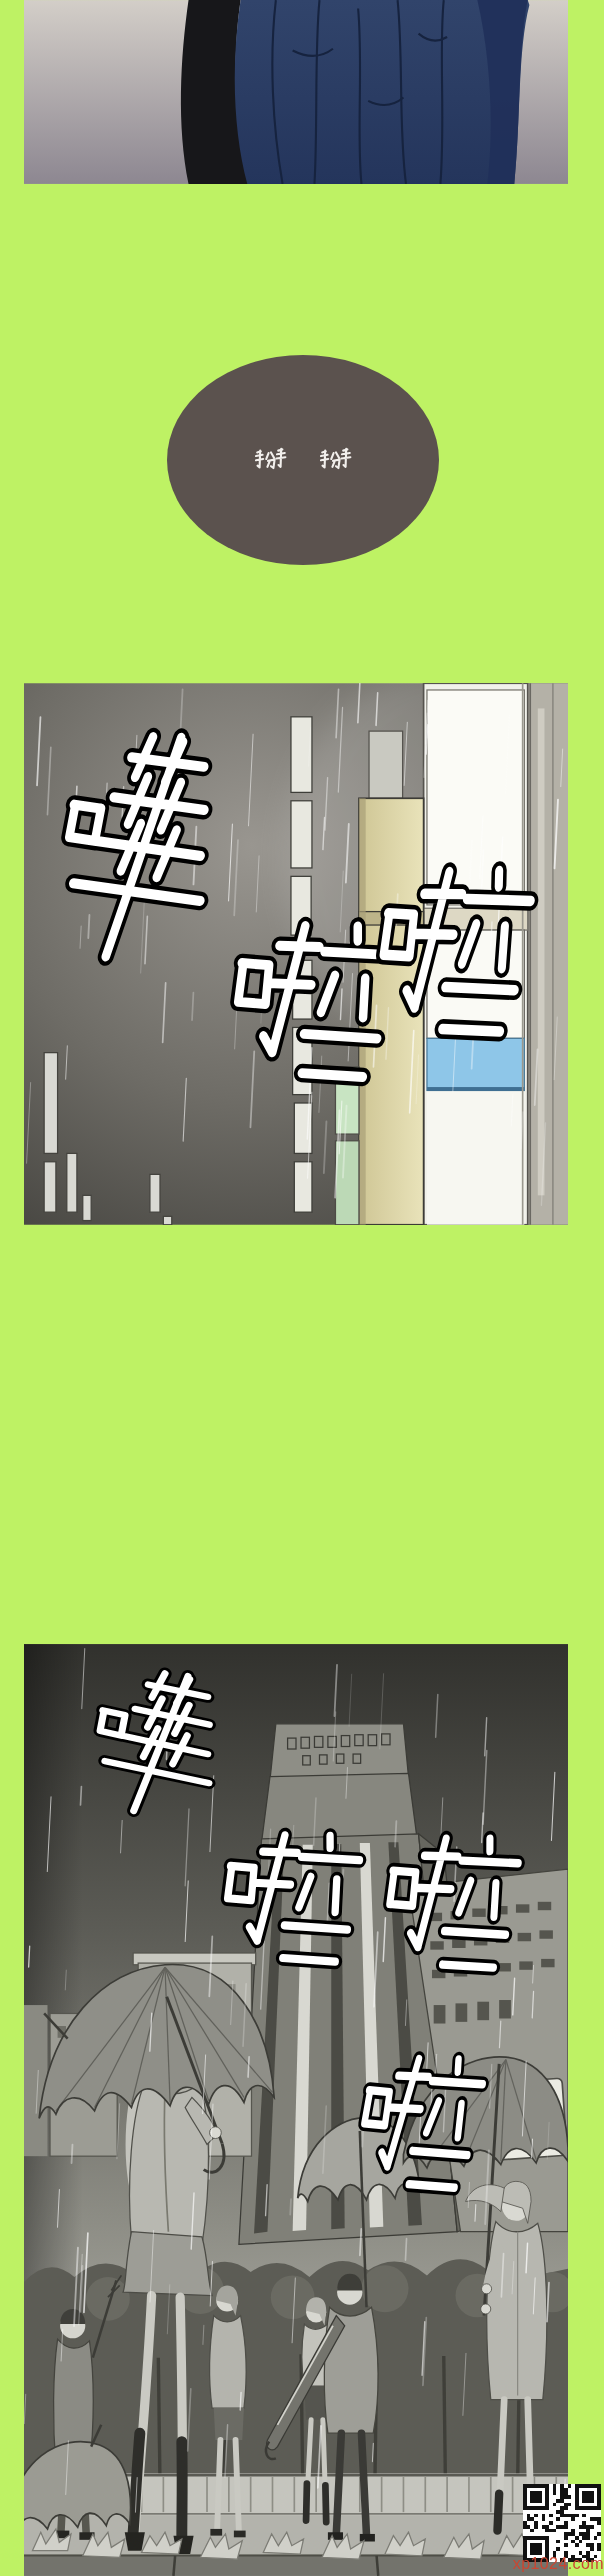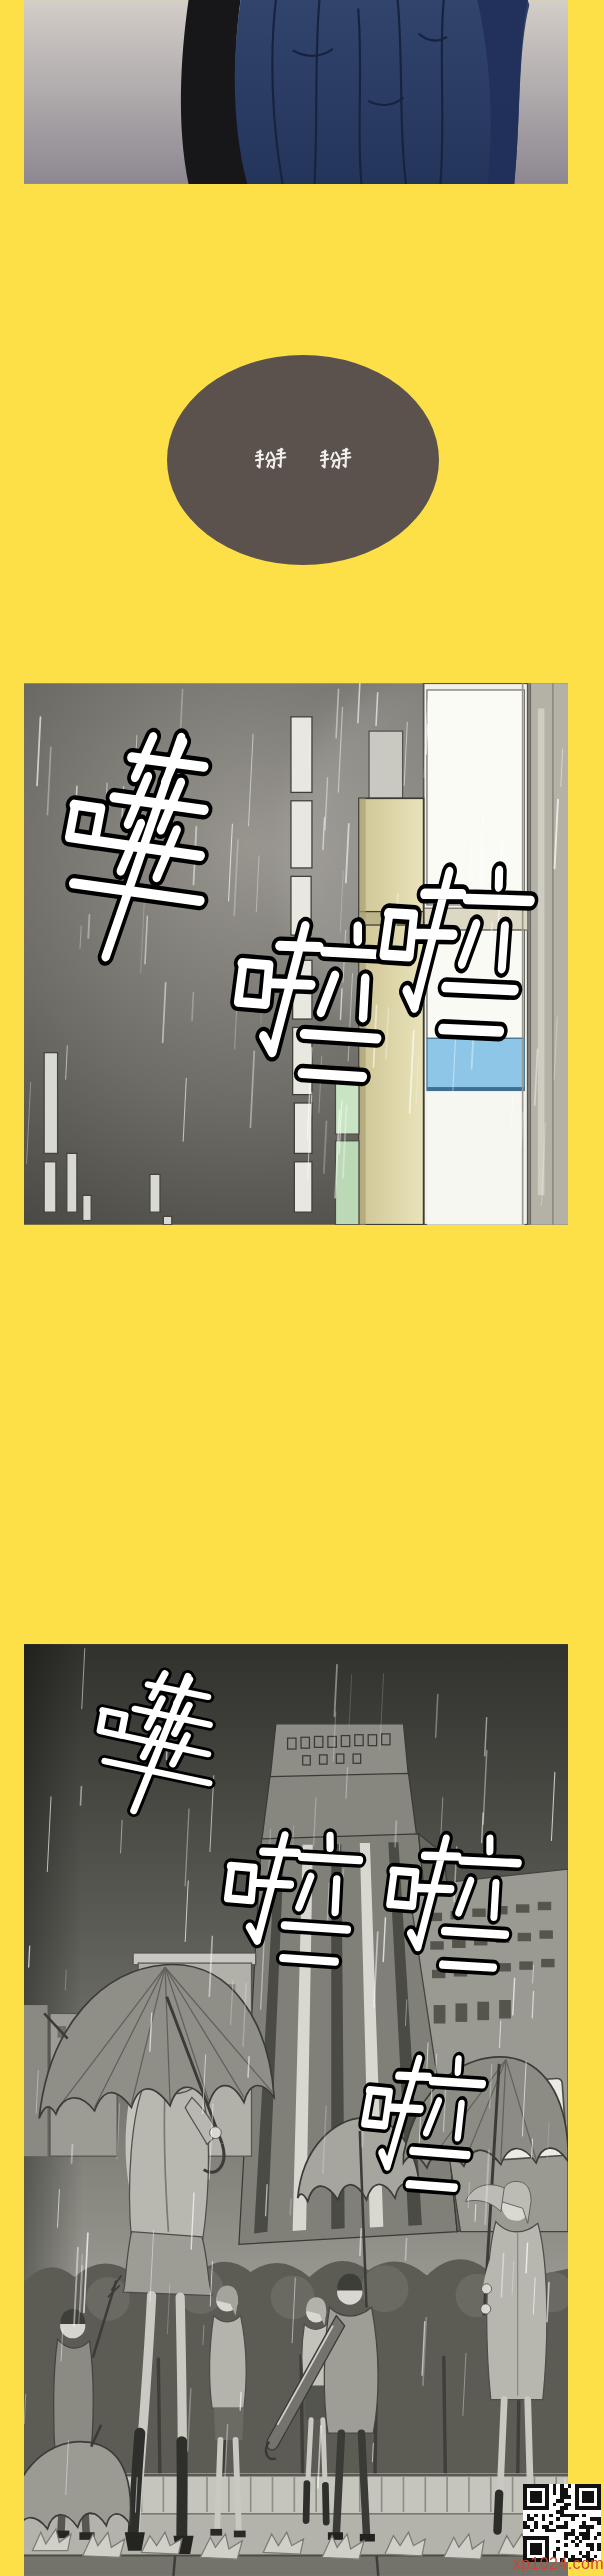--- a/index.html
+++ b/index.html
@@ -1,16 +1,16 @@
 <!DOCTYPE html>
 <html style="font-size:13.4px"><head>
 <meta charset="utf-8">
 <style>
   html,body{margin:0;padding:0;background:#000;}
-  .page{position:relative;width:605px;height:2576px;background:#fde047;overflow:hidden;
+  .page{position:relative;width:605px;height:2576px;background:#bef264;overflow:hidden;
         font-family:"Liberation Sans",sans-serif;}
   .panel{position:absolute;left:24px;width:544px;overflow:hidden;}
   #panel1{top:0;height:184px;}
   #panel2{top:683px;height:542px;}
   #panel3{top:1644px;height:932px;}
   .panel svg{display:block;}
   
   .bubble{position:absolute;left:167px;top:355px;width:272px;height:210px;border-radius:50%;
           display:flex;align-items:center;justify-content:center;}
   

